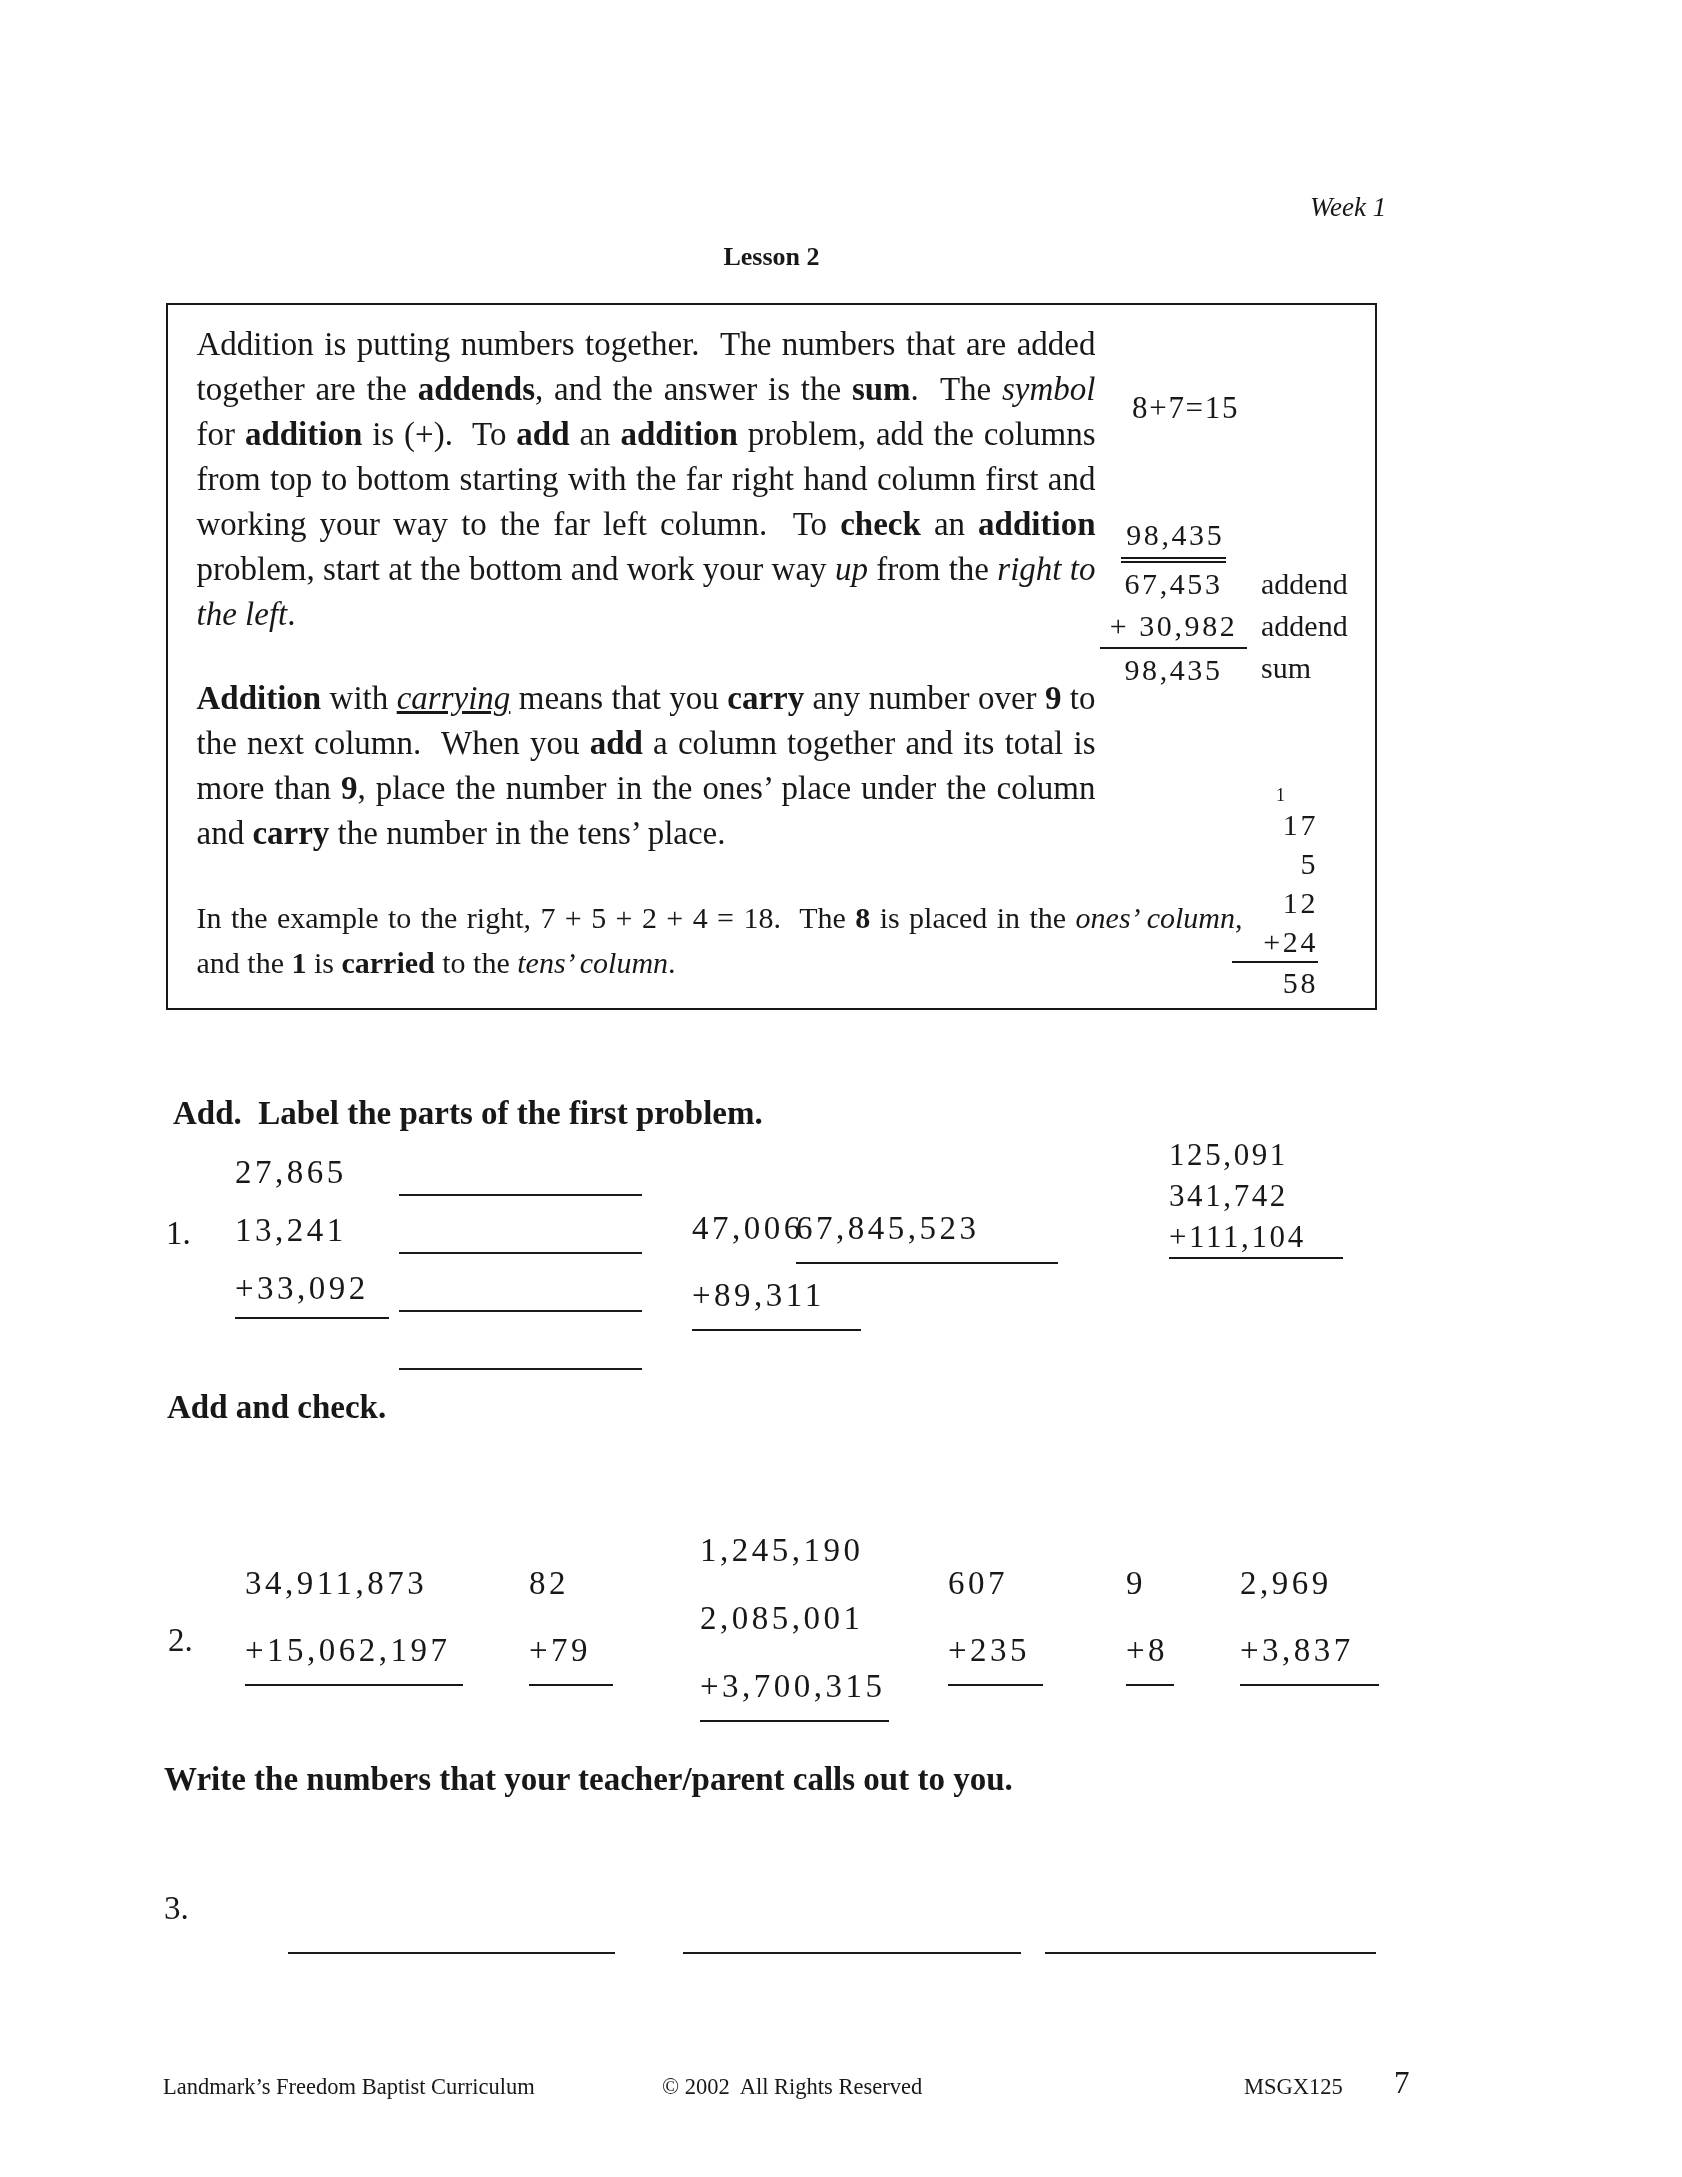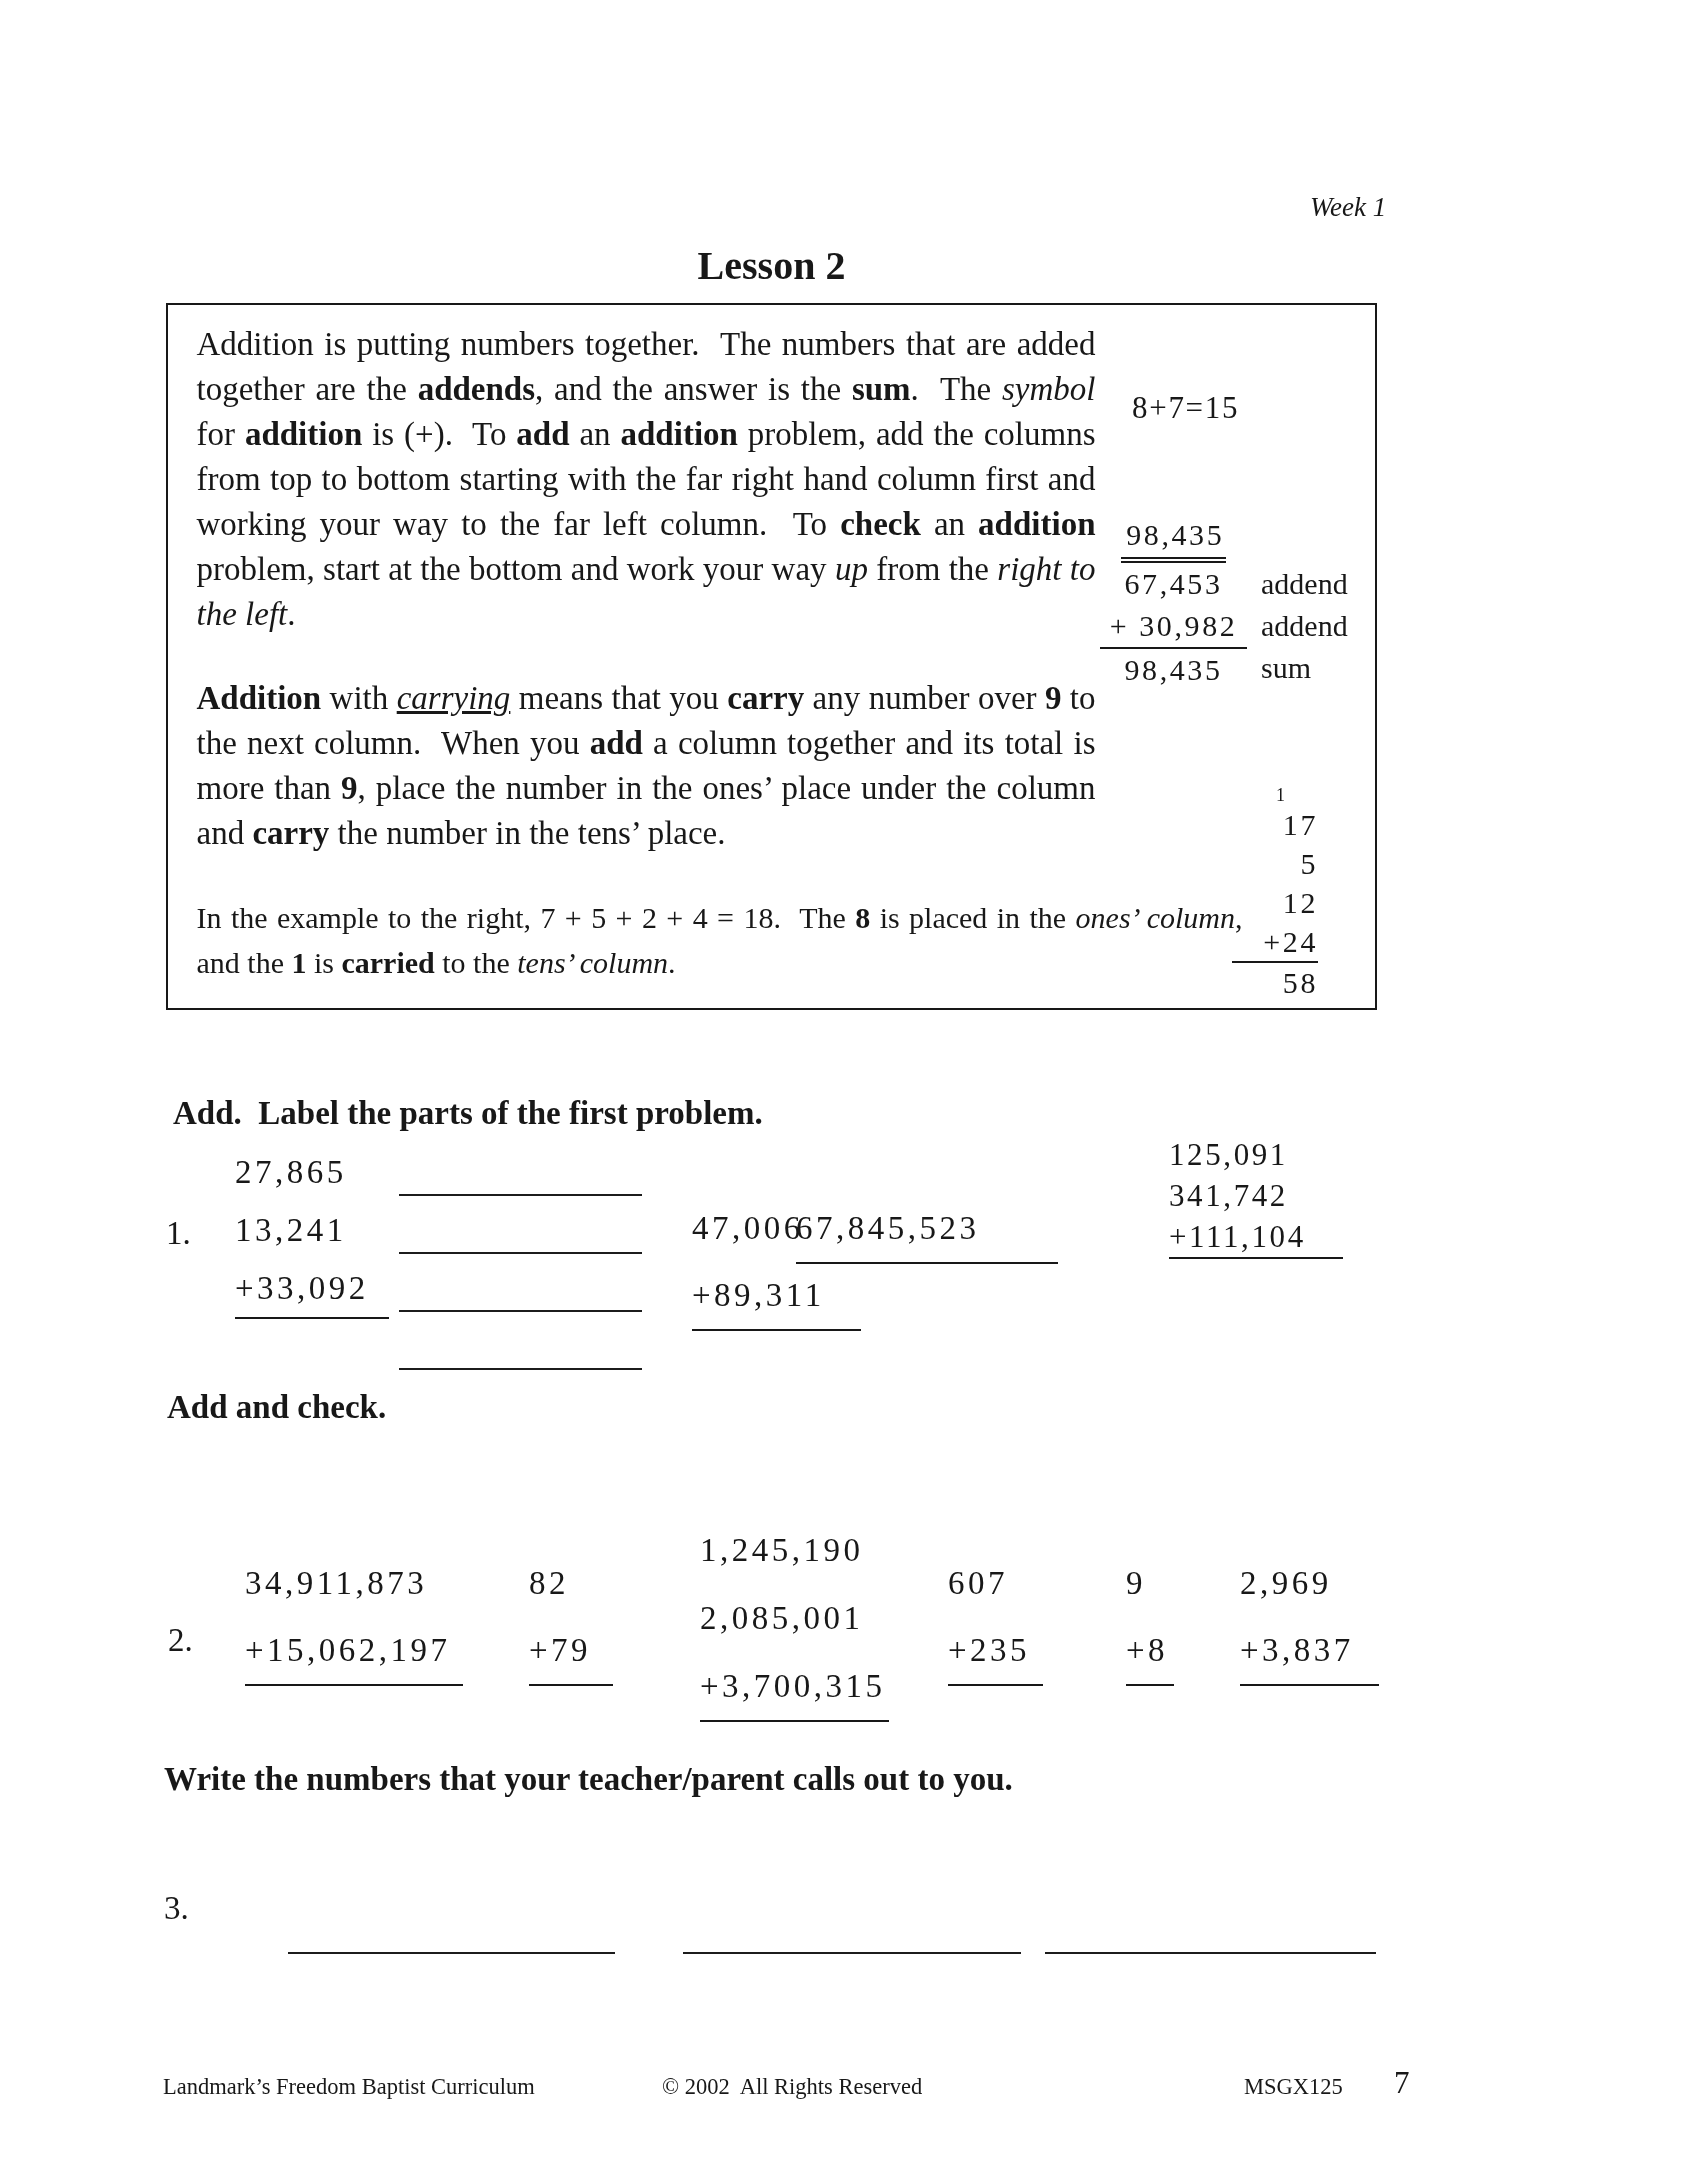--- a/index.html
+++ b/index.html
@@ -7,21 +7,21 @@
   body{
     width:1683px; height:2177px; position:relative; overflow:hidden;
     background:var(--paper); color:var(--ink);
     font-family:"Liberation Serif","DejaVu Serif",serif;
   }
   .abs{ position:absolute; }
 
   
   .week{ left:1310px; top:144px; font-style:italic; font-size:27px;margin-top:48px; }
   .lesson-title{ left:166px; top:242px; width:1211px; text-align:center;
-    font-weight:bold; font-size:40px; }
+    font-weight:bold; font-size:26px; }
 
   
   .info-box{ left:166px; top:303px; width:1211px; height:707px;
     border:2.6px solid var(--ink); box-sizing:border-box; }
   .box-text{ position:absolute; left:28.5px; top:17.3px; width:899px;
     font-size:33px; line-height:45px; text-align:justify; }
   .box-text p{ margin:0; }
   .box-text p + p{ margin-top:39px; }
   .p3{ position:absolute; left:28.5px; top:590px; width:1046px;
     font-size:30px; line-height:45px; text-align:justify; }

